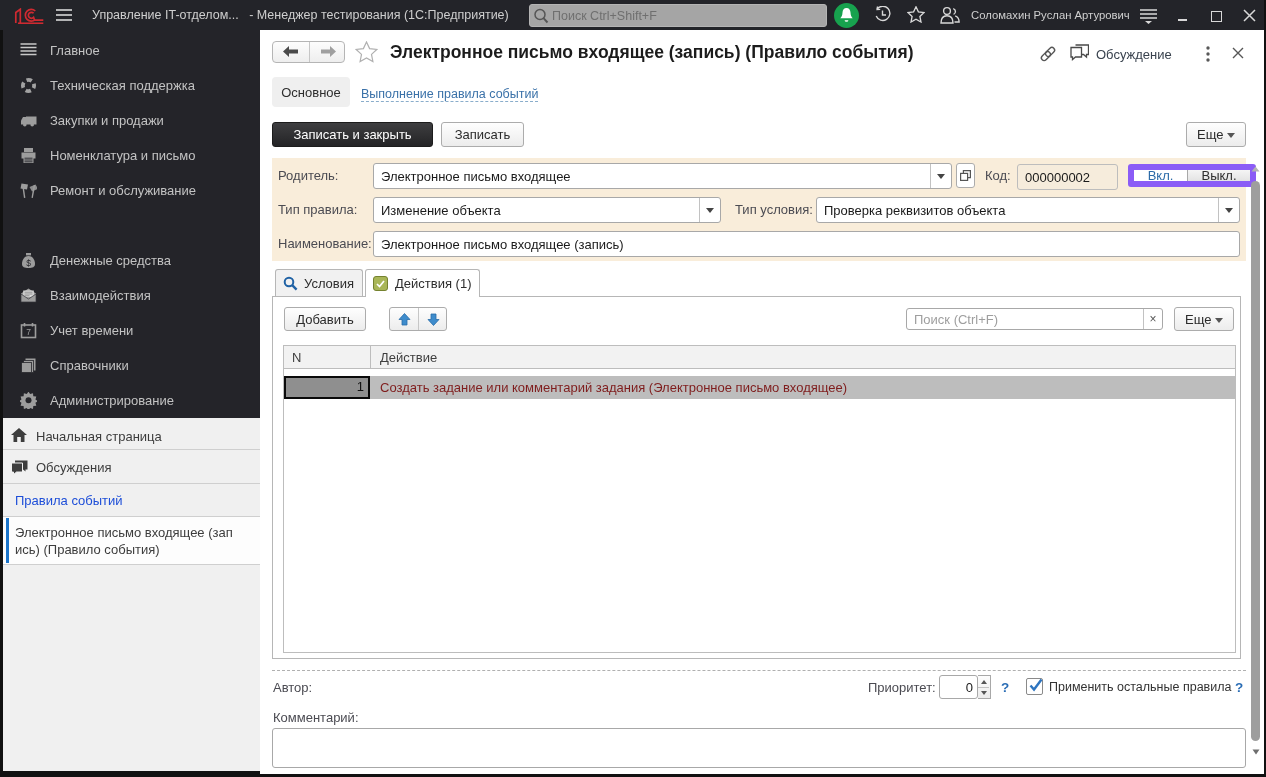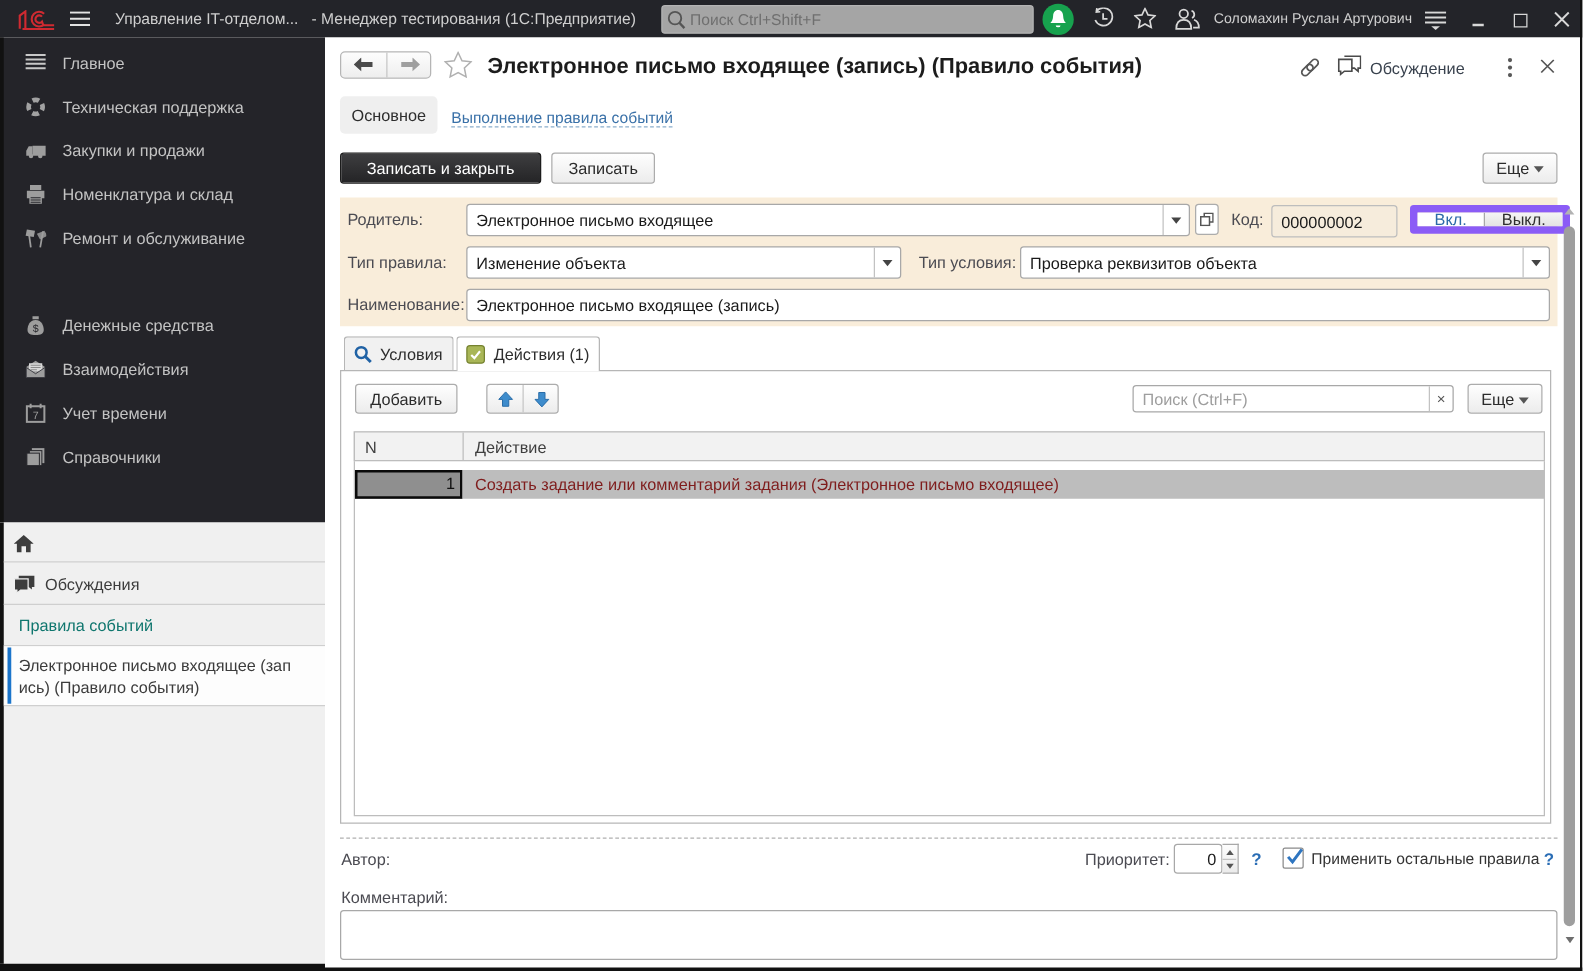--- a/index.html
+++ b/index.html
@@ -124,21 +124,21 @@
   </div>
   <div class="sitem" style="top:108px">
     <svg class="sico" viewBox="0 0 17 17">
         <g fill="#9d9d9d">
           <path d="M4 1h9v4H4z"></path>
           <path d="M1.5 5.5h14v6h-14z"></path>
           <path d="M3.5 10h10v6h-10z" fill="#9d9d9d"></path>
           <path d="M4.5 11.2h8M4.5 13h8M4.5 14.8h8" stroke="#26262b" stroke-width="0.9"></path>
         </g>
       </svg>
-    <div class="stxt">Номенклатура и склад</div>
+    <div class="stxt">Номенклатура и письмо</div>
   </div>
   <div class="sitem" style="top:143px">
     <svg class="sico" viewBox="0 0 17 17">
         <g fill="#9d9d9d">
           <path d="M1.5 1.5 l6.5 1 l-1 5 l-6.5 -1 z"></path>
           <path d="M15.5 2.5 l-6 2.5 l2.5 4.5 l6 -2.8 z" opacity="0.85"></path>
           <rect x="3" y="2" width="1.4" height="14" transform="rotate(-8 3.7 9)"></rect>
           <rect x="12.6" y="3" width="1.4" height="13" transform="rotate(10 13.3 9.5)"></rect>
         </g>
       </svg>
@@ -178,35 +178,45 @@
   <div class="sitem" style="top:318px">
     <svg class="sico" viewBox="0 0 17 17">
         <g fill="#9d9d9d">
           <rect x="5.5" y="1.5" width="10" height="12"></rect>
           <rect x="3.5" y="3.5" width="10" height="12" stroke="#26262b" stroke-width="0.8"></rect>
           <rect x="1.5" y="5.5" width="10" height="10" stroke="#26262b" stroke-width="0.8"></rect>
         </g>
       </svg>
     <div class="stxt">Справочники</div>
   </div>
+  <div class="sitem" style="top:353px">
+    <svg class="sico" viewBox="0 0 17 17">
+        <g fill="#9d9d9d">
+          <path d="M8.5 0.8 l1.7 2.6 l3-0.9 l0.3 3.1 l3.1 0.3 l-0.9 3 l2.6 1.7 l-2.6 1.7 l0.9 3 l-3.1 0.3 l-0.3 3.1 l-3-0.9 l-1.7 2.6 l-1.7-2.6 l-3 0.9 l-0.3-3.1 l-3.1-0.3 l0.9-3 l-2.6-1.7 l2.6-1.7 l-0.9-3 l3.1-0.3 l0.3-3.1 l3 0.9 z" transform="translate(0.2,-1.2) scale(0.97)"></path>
+          <circle cx="8.5" cy="8.3" r="3" fill="#26262b"></circle>
+        </g>
+      </svg>
+    <div class="stxt">Администрирование</div>
+  </div>
 </div>
 <div id="side-light">
   <svg class="abs" style="left:8px;top:10px" width="16" height="14" viewBox="0 0 16 14">
       <path d="M8 0 L16 7 L13.5 7 L13.5 14 L9.8 14 L9.8 9 L6.2 9 L6.2 14 L2.5 14 L2.5 7 L0 7 Z" fill="#3d3d3d"></path>
     </svg>
+  <div class="abs flex" style="left:33px;top:0;height:36px;color:#3c3c3c;font-size:13px">Начальная страница</div>
   <div class="ldiv" style="top:31px"></div>
   <svg class="abs" style="left:8px;top:42px" width="17" height="16" viewBox="0 0 17 16">
       <g fill="#3d3d3d">
         <path d="M4 0.5 h12.5 v9 h-2 l0 2 l-2.5-2 h-8 z"></path>
         <path d="M0.5 3 h11 v9 h-6 l-3 2.6 l0-2.6 h-2 z" stroke="#f0f0f0" stroke-width="1"></path>
       </g>
     </svg>
   <div class="abs flex" style="left:33px;top:32px;height:35px;color:#3c3c3c;font-size:13px">Обсуждения</div>
   <div class="ldiv" style="top:65px"></div>
-  <div class="abs flex" style="left:12px;top:66px;height:33px;color:#0f766e;font-size:13px">Правила событий</div>
+  <div class="abs flex" style="left:12px;top:66px;height:33px;color:#1d4ed8;font-size:13px">Правила событий</div>
   <div class="ldiv" style="top:98px"></div>
   <div class="abs" style="left:0;top:99px;width:257px;height:47px;background:#fdfdfd">
     <div class="abs" style="left:3px;top:1px;width:3px;height:45px;background:#1b75cb"></div>
     <div class="abs" style="left:12px;top:7px;width:240px;color:#3c3c3c;font-size:13px;line-height:17px">Электронное письмо входящее (зап ись) (Правило события)</div>
   </div>
   <div class="ldiv" style="top:146px"></div>
 </div>
 <div id="content">
 
   <div class="abs" style="left:12px;top:11px;width:73px;height:22px;border:1px solid #b5b5b5;border-radius:4px;background:linear-gradient(#fdfdfd,#eee)">

